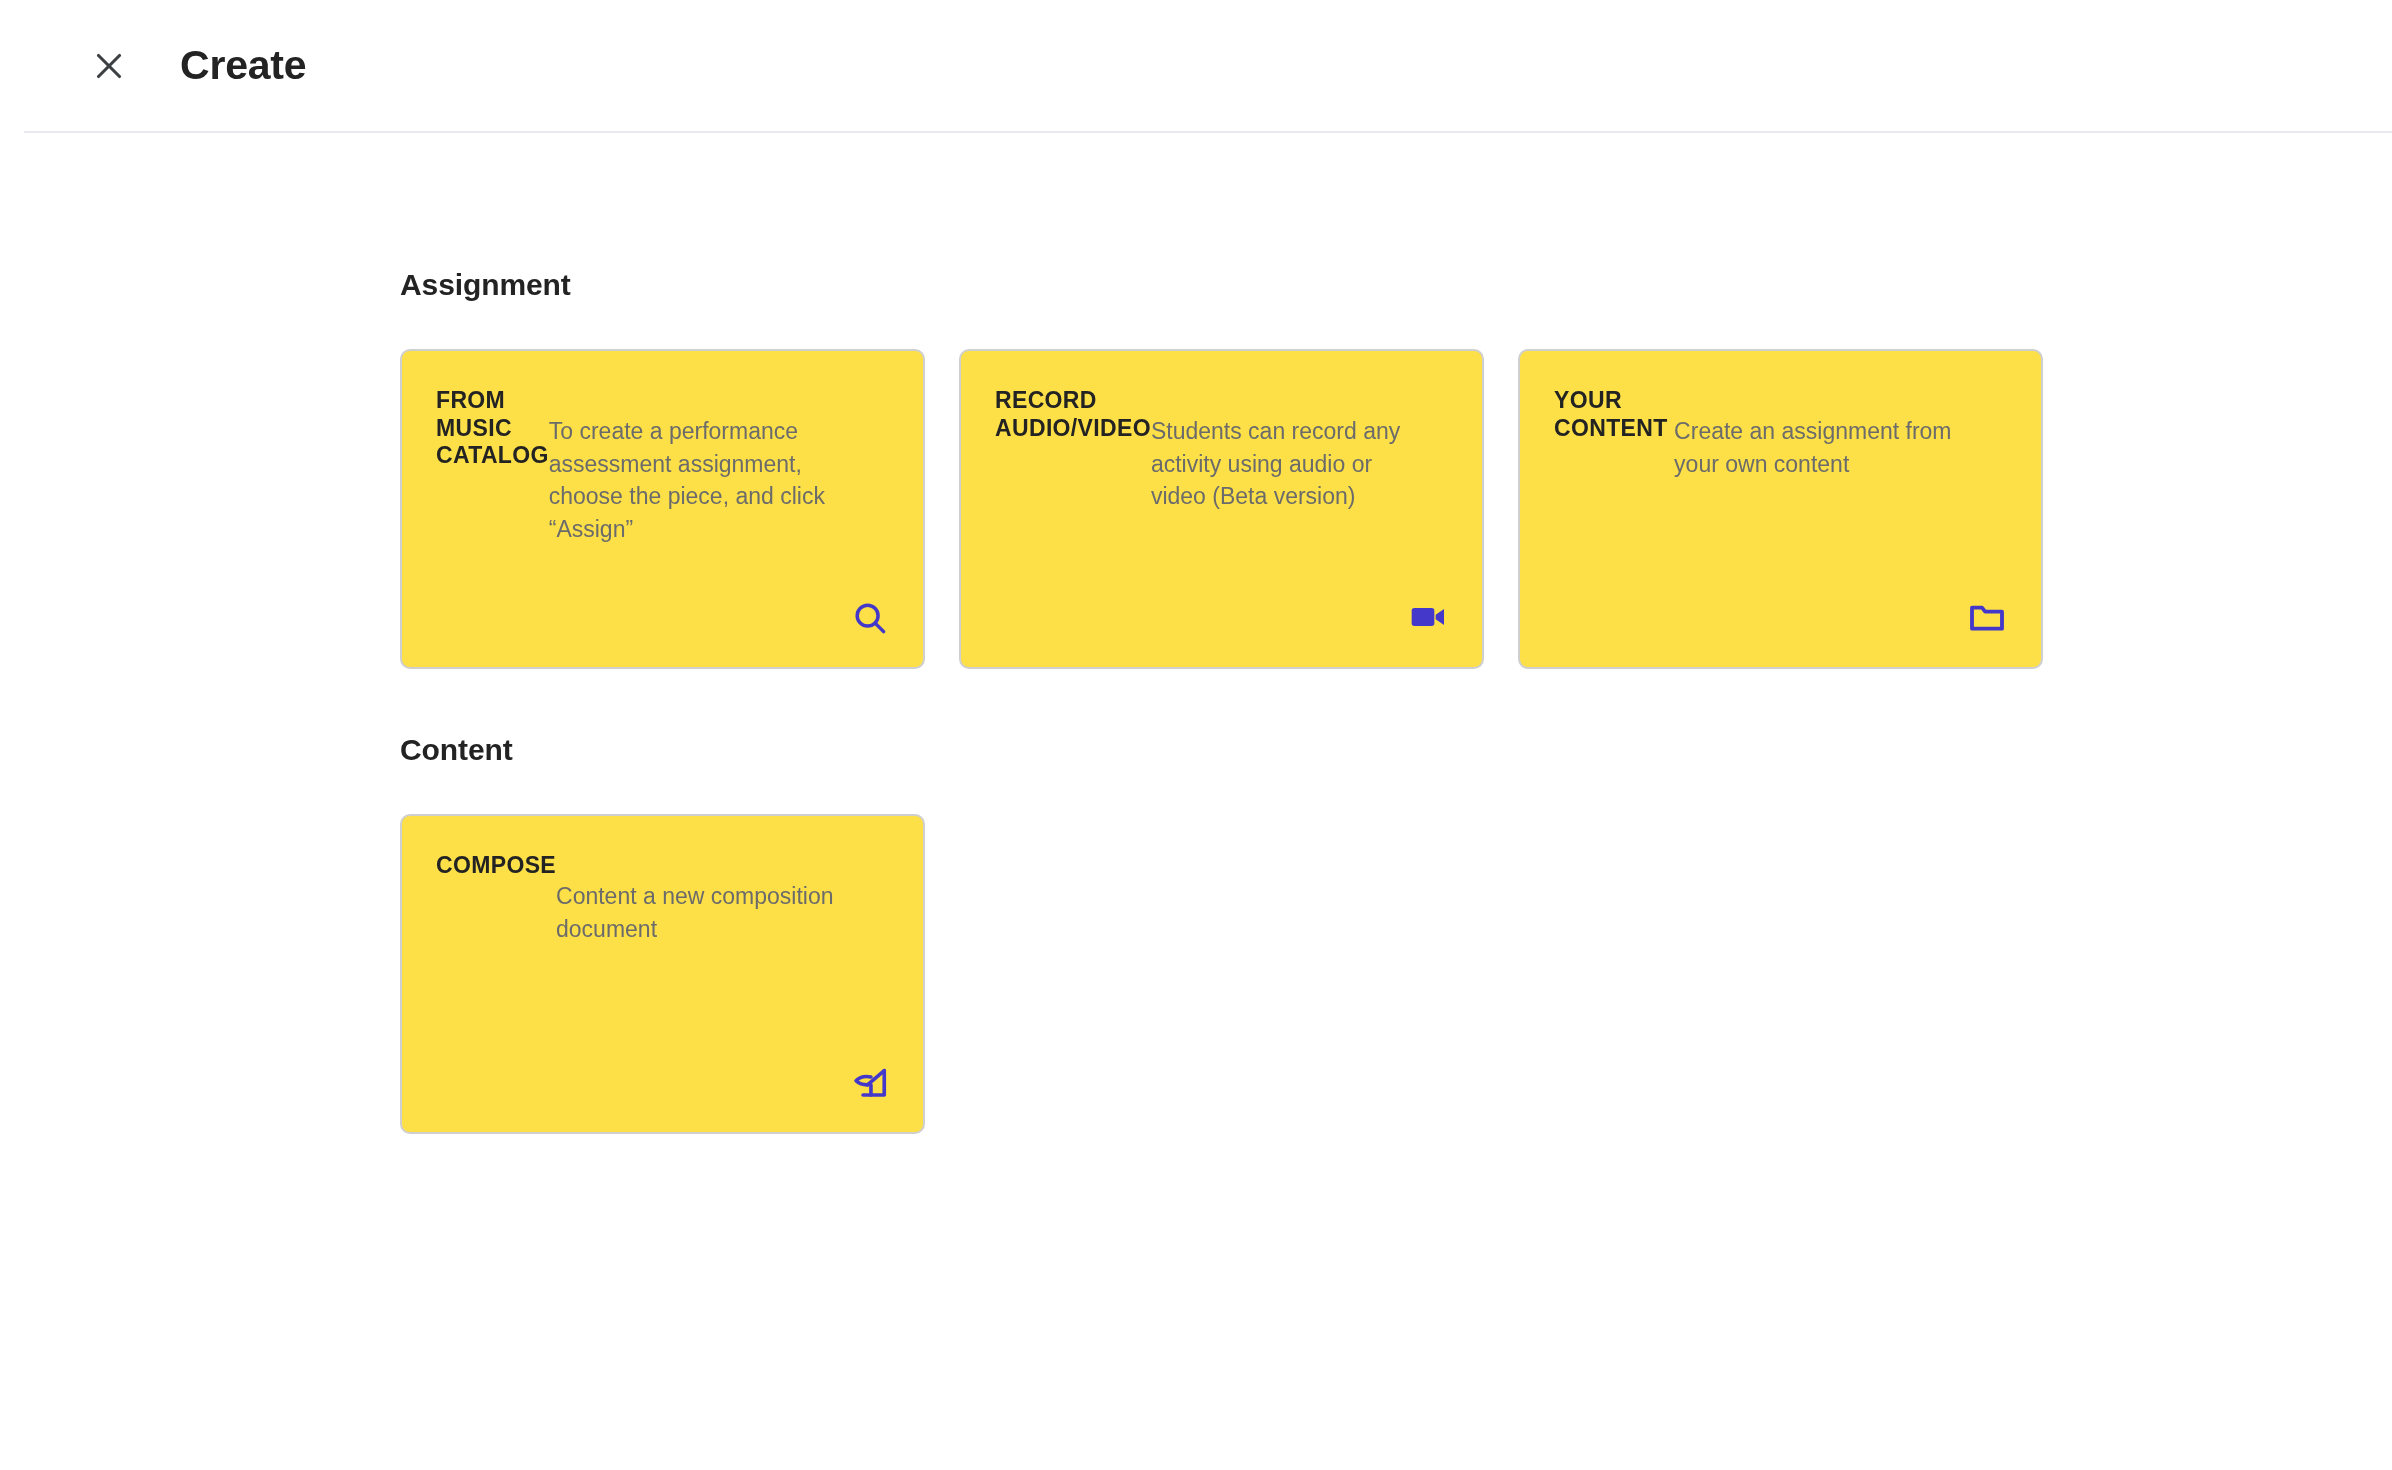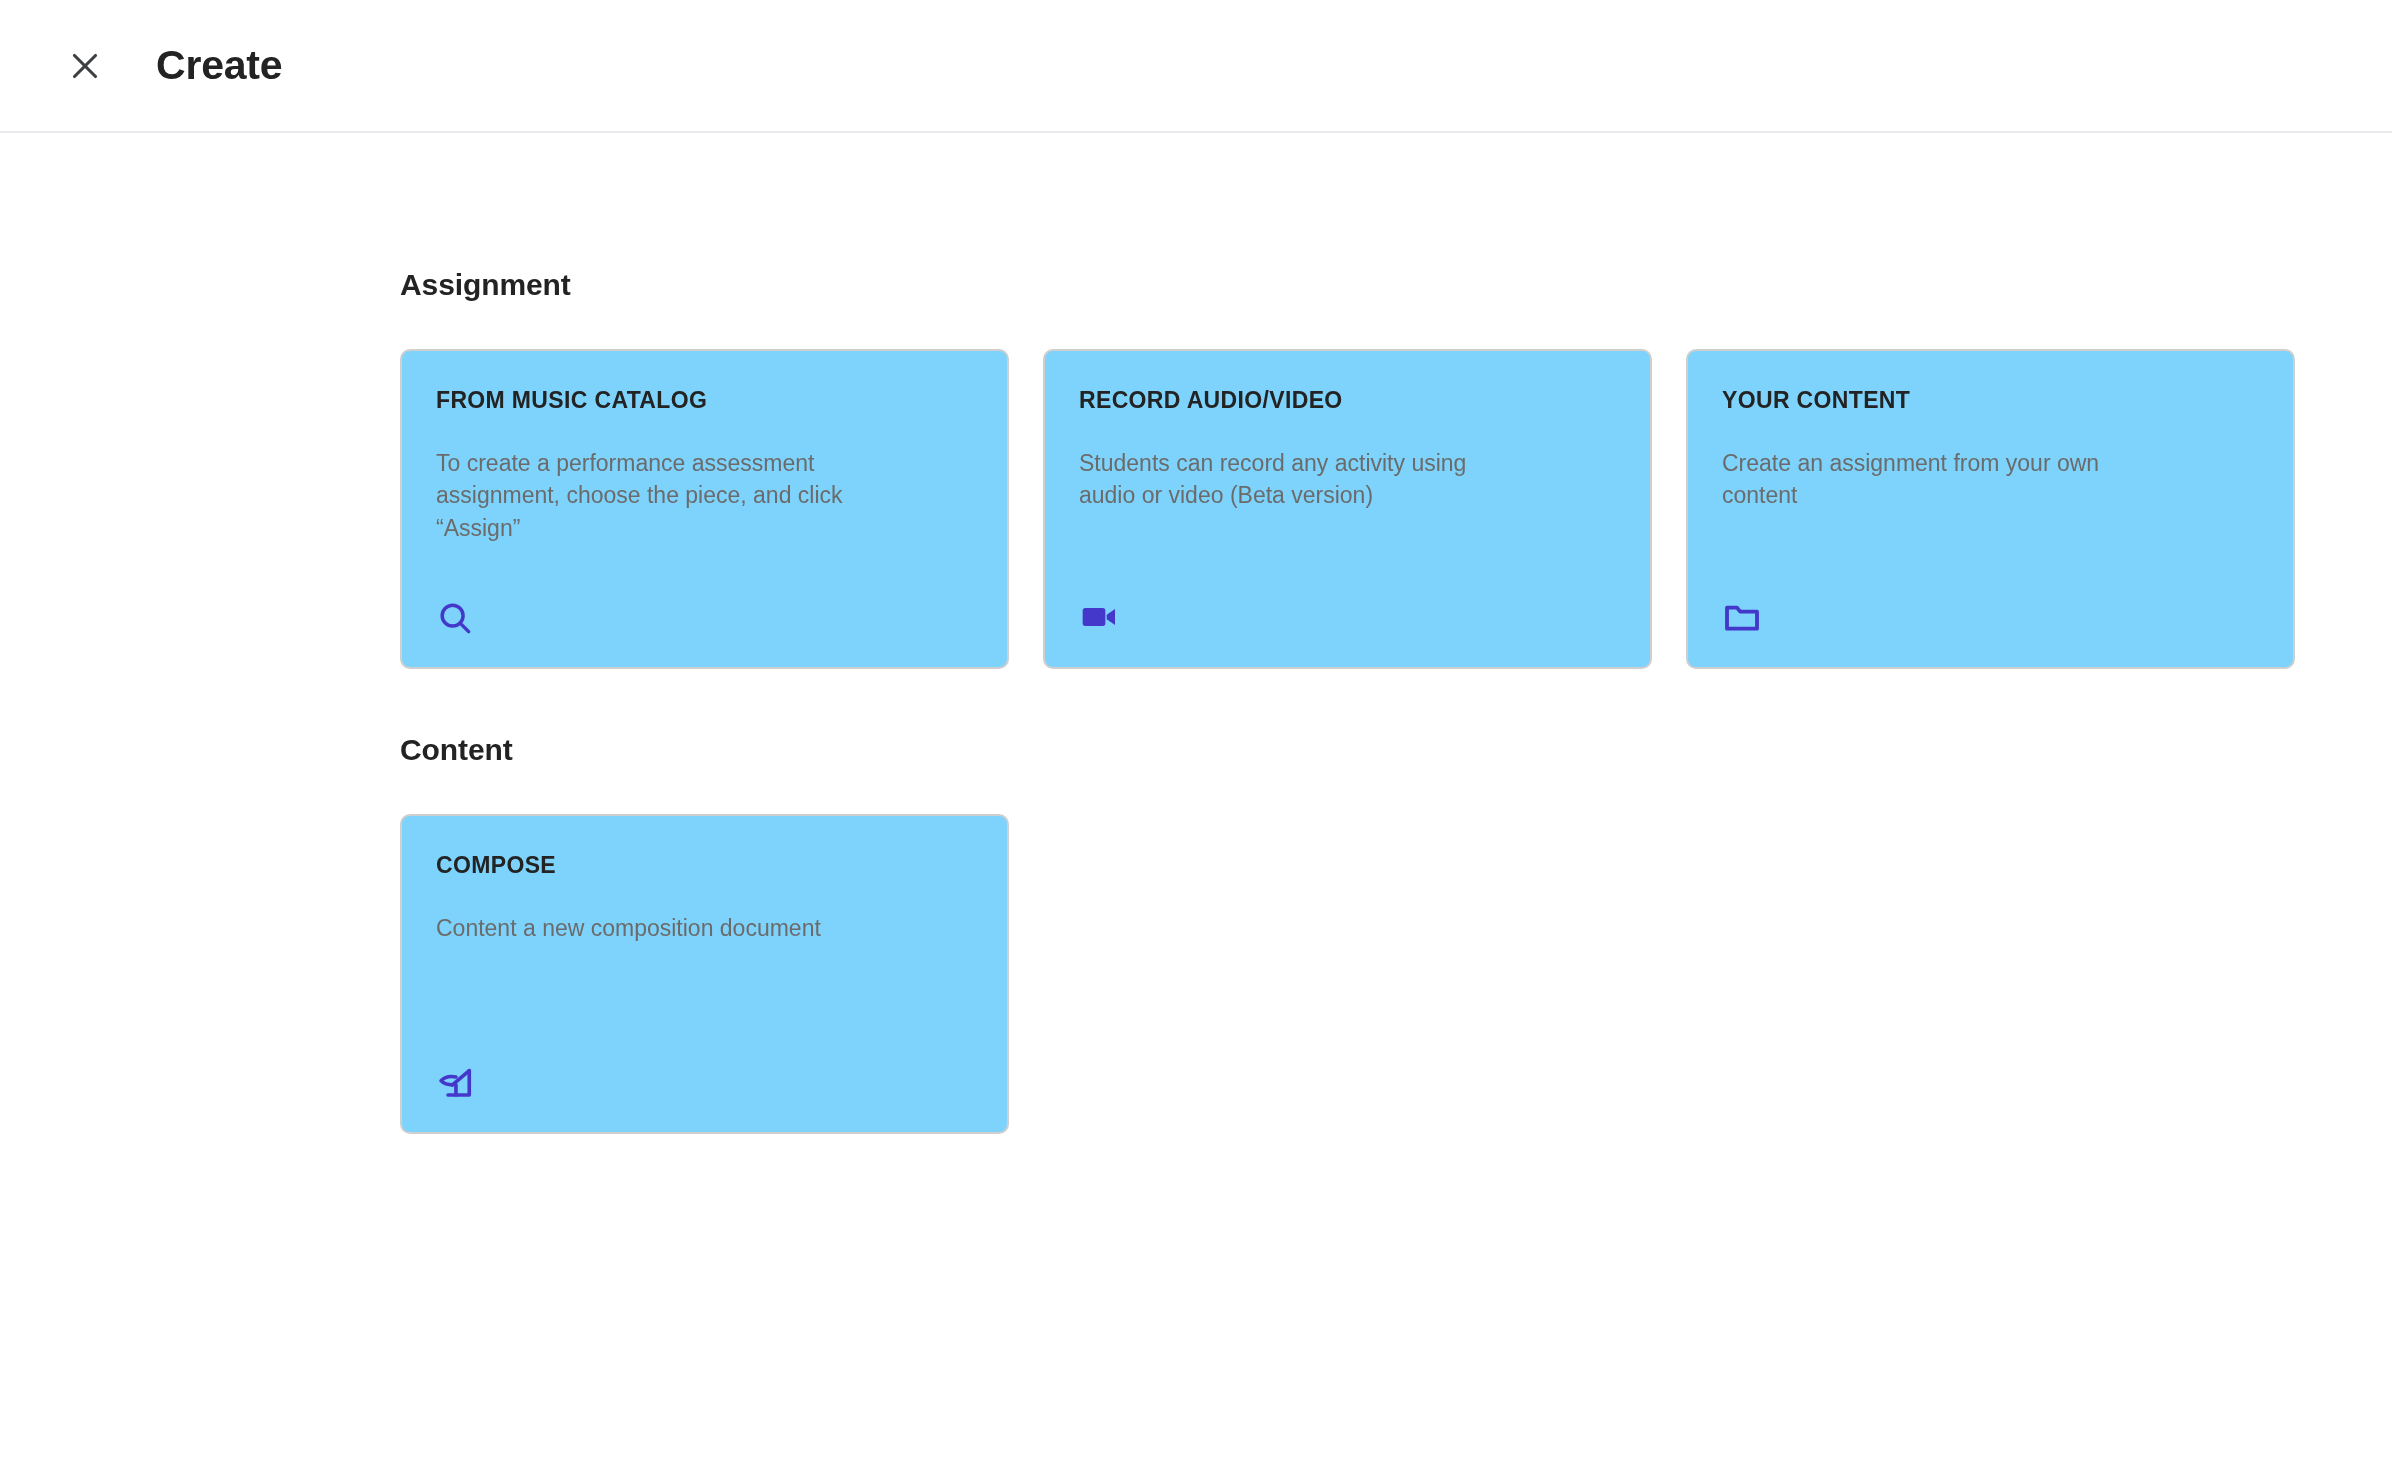--- a/index.html
+++ b/index.html
@@ -17,20 +17,21 @@
   }
 
   
   .header {
     height: 133px;
     display: flex;
     align-items: center;
     padding-left: 58px;
     border-bottom: 2px solid #e8eaed;
     background: #ffffff;
+    margin-left: 24px;
   }
   .close-btn {
     width: 54px;
     height: 54px;
     display: flex;
     align-items: center;
     justify-content: center;
     border: none;
     background: transparent;
     cursor: pointer;
@@ -66,28 +67,28 @@
     margin: 0 16px 49px 0;
     line-height: 1;
   }
 
   .card-row {
     display: flex;
     gap: 34px;
   }
 
   .card {
-    width: 609px;
+    width: 525px;
     min-height: 320px;
     border: 2px solid #cfcfcf;
     border-radius: 10px;
-    background: #7dd3fc;
+    background: #fde047;
     padding: 32px 34px 30px 34px;
     display: flex;
-    flex-direction: column;
+    flex-direction: row;
     cursor: pointer;
     text-align: left;
     font-family: inherit;
   }
   .card.tall { min-height: 320px; }
 
   .card-title {
     font-size: 23px;
     font-weight: 700;
     letter-spacing: 0.35px;

